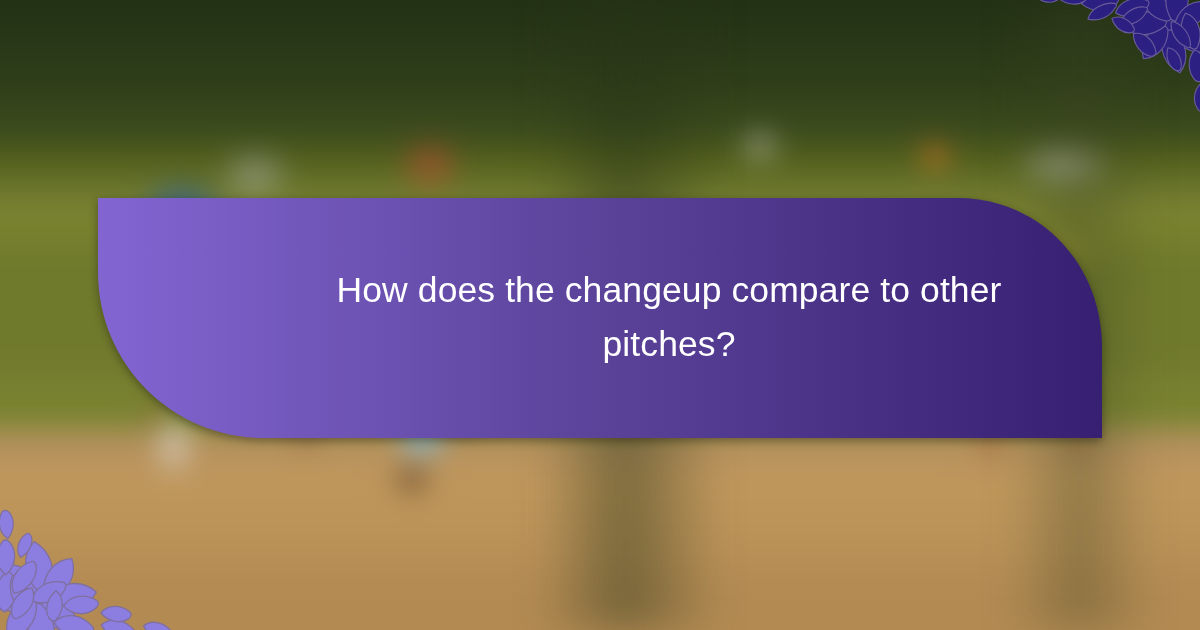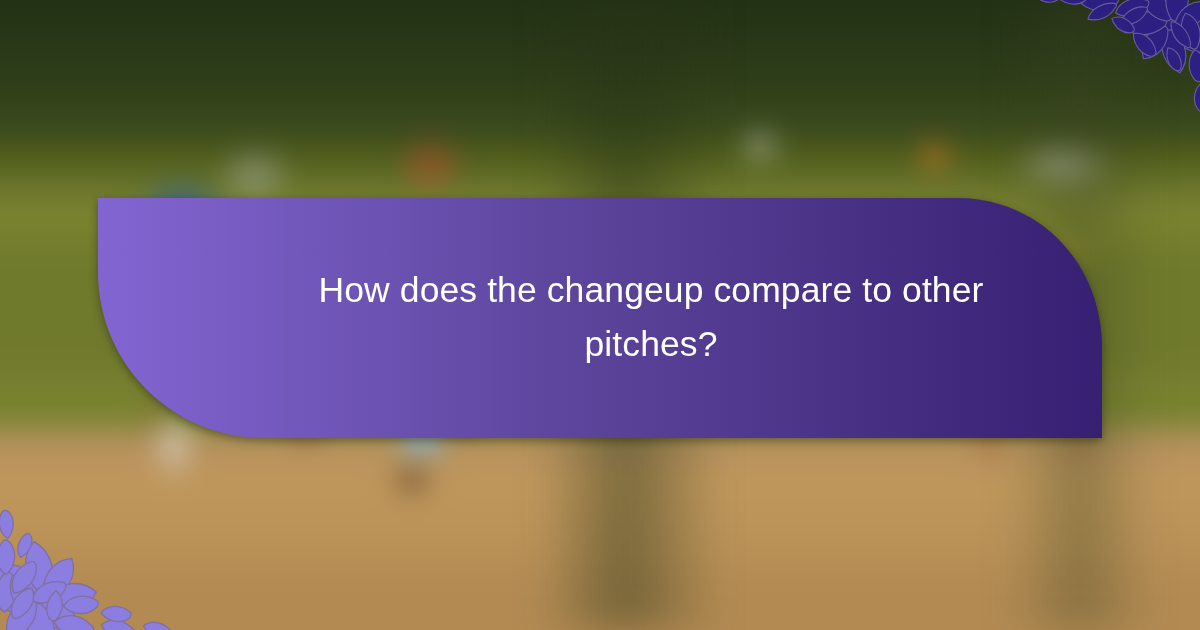--- a/index.html
+++ b/index.html
@@ -99,21 +99,21 @@
     width: 1004px;
     height: 240px;
   }
   .banner-shape {
     position: absolute;
     inset: 0;
     filter: drop-shadow(0 3px 5px rgba(0,0,0,0.35));
   }
   .banner-text {
     position: absolute;
-    left: 148px;
+    left: 166px;
     top: 0;
     width: 810px;
     height: 240px;
     display: flex;
     align-items: center;
     justify-content: center;
     text-align: center;
     padding: 0 10px;
     box-sizing: border-box;
   }

